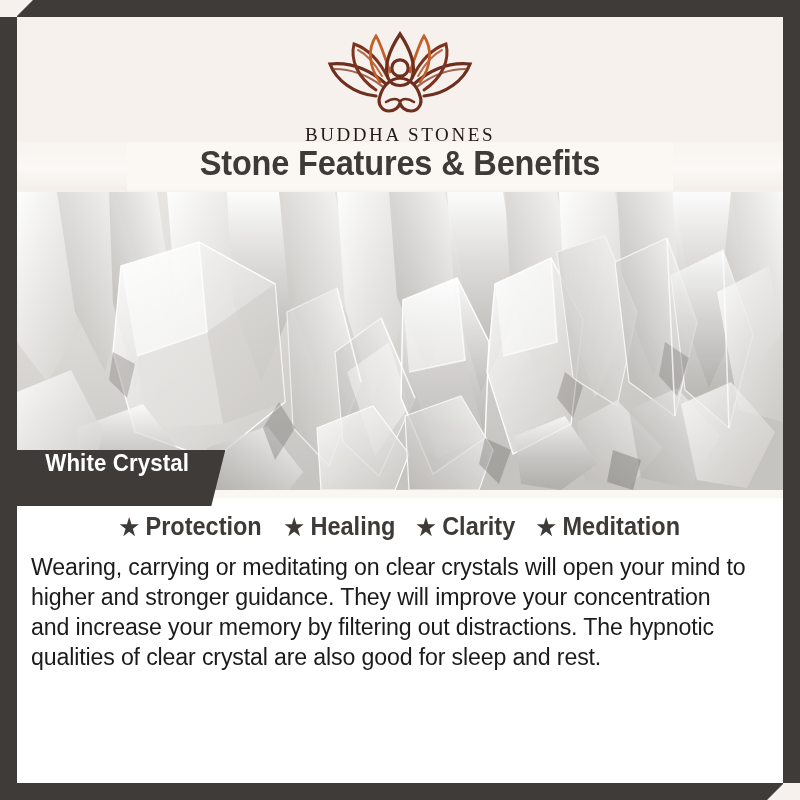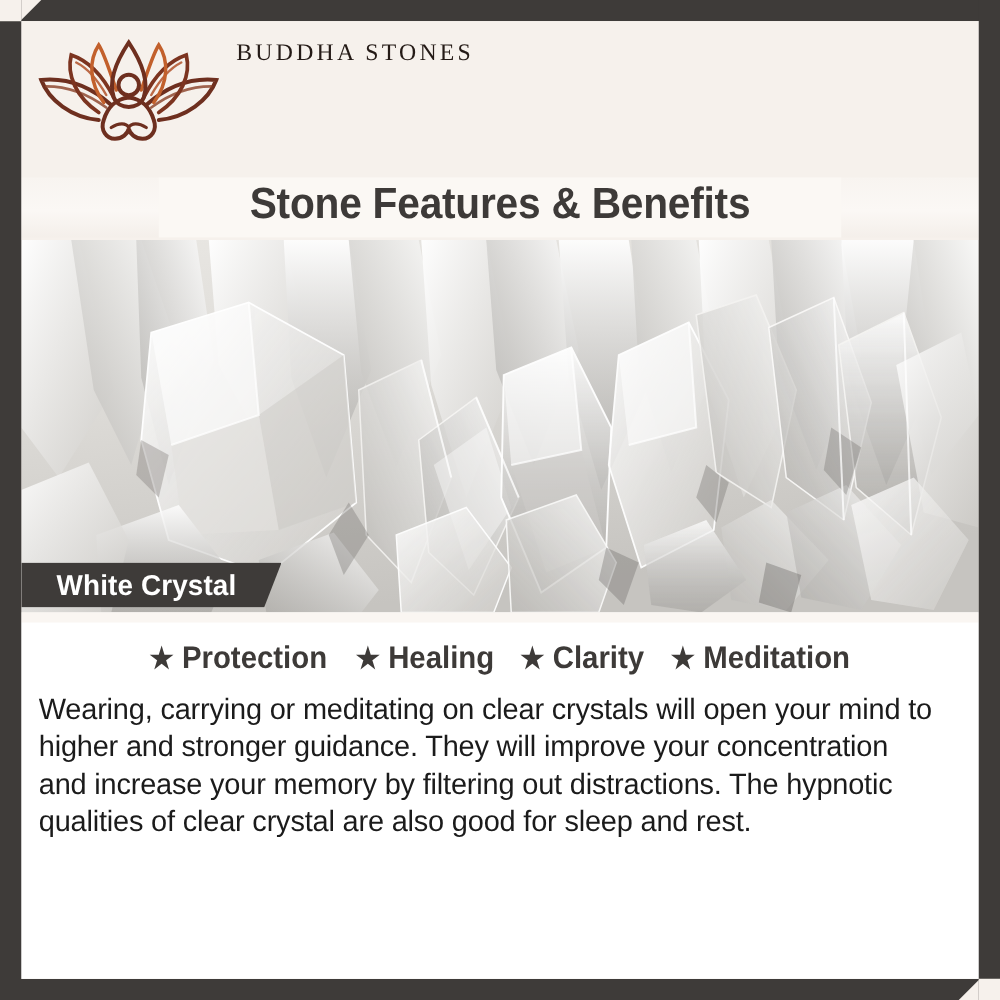--- a/index.html
+++ b/index.html
@@ -69,22 +69,22 @@
     top: 17px; left: 17px;
     width: 766px;
     height: 175px;
     background: #f6f1ec;
     z-index: 3;
   }
   .logo-wrap {
     position: absolute;
     top: 11px; left: 0; right: 0;
     display: flex;
-    flex-direction: row;
-    align-items: flex-start;
+    flex-direction: column;
+    align-items: center;
   }
   .lotus { display: block; }
   .brand {
     margin-top: 4px;
     font-family: "Liberation Serif", serif;
     font-size: 19px;
     letter-spacing: 2.6px;
     color: #241a16;
     font-weight: 400;
   }
@@ -126,24 +126,24 @@
     overflow: hidden;
     z-index: 2;
     background: #cfcbc6;
   }
   .photo svg { display: block; }
 
   .stone-label {
     position: absolute;
     left: 17px;
     top: 450px;
-    height: 36px;
+    height: 56px;
     padding: 0 34px 0 26px;
     display: flex;
-    align-items: center;
+    align-items: flex-start;
     background: #3e3b39;
     clip-path: polygon(0 0, 100% 0, calc(100% - 14px) 100%, 0 100%);
     z-index: 4;
   }
   .stone-label span {
     color: #ffffff;
     font-size: 23px;
     font-weight: 700;
     letter-spacing: 0.1px;
     transform: scaleX(0.97);

